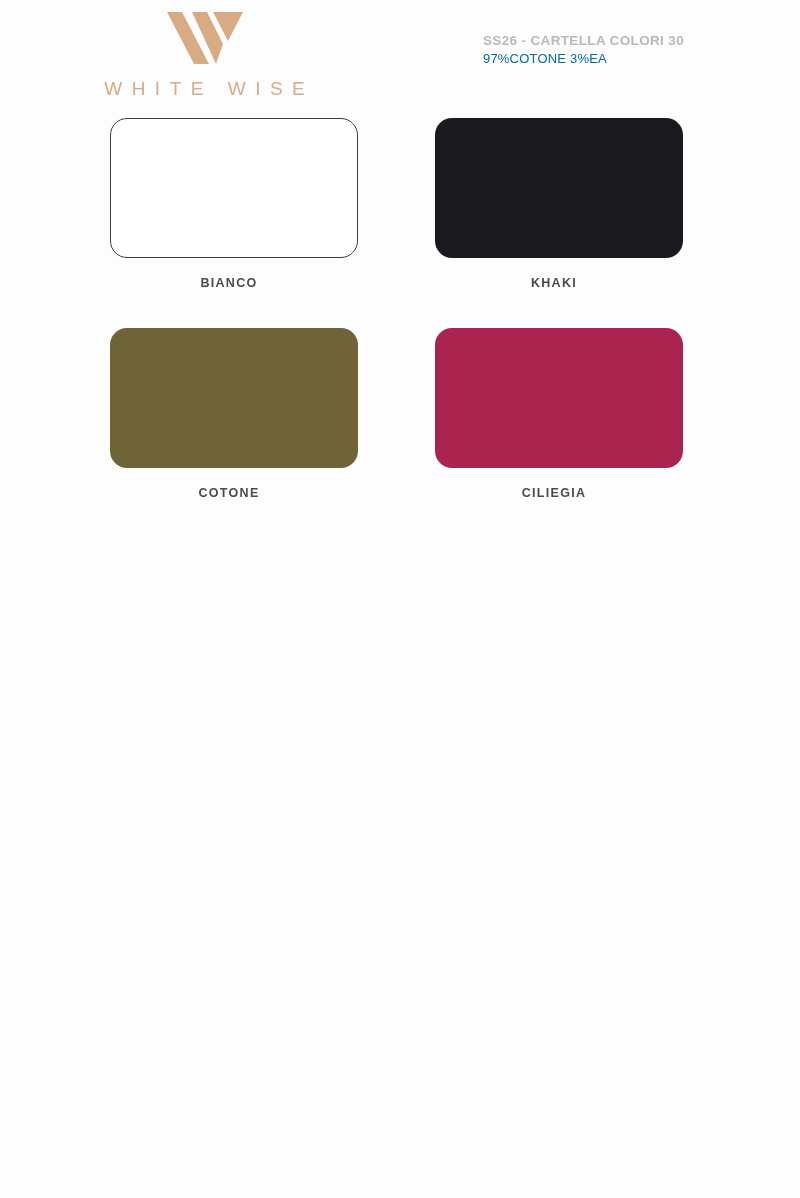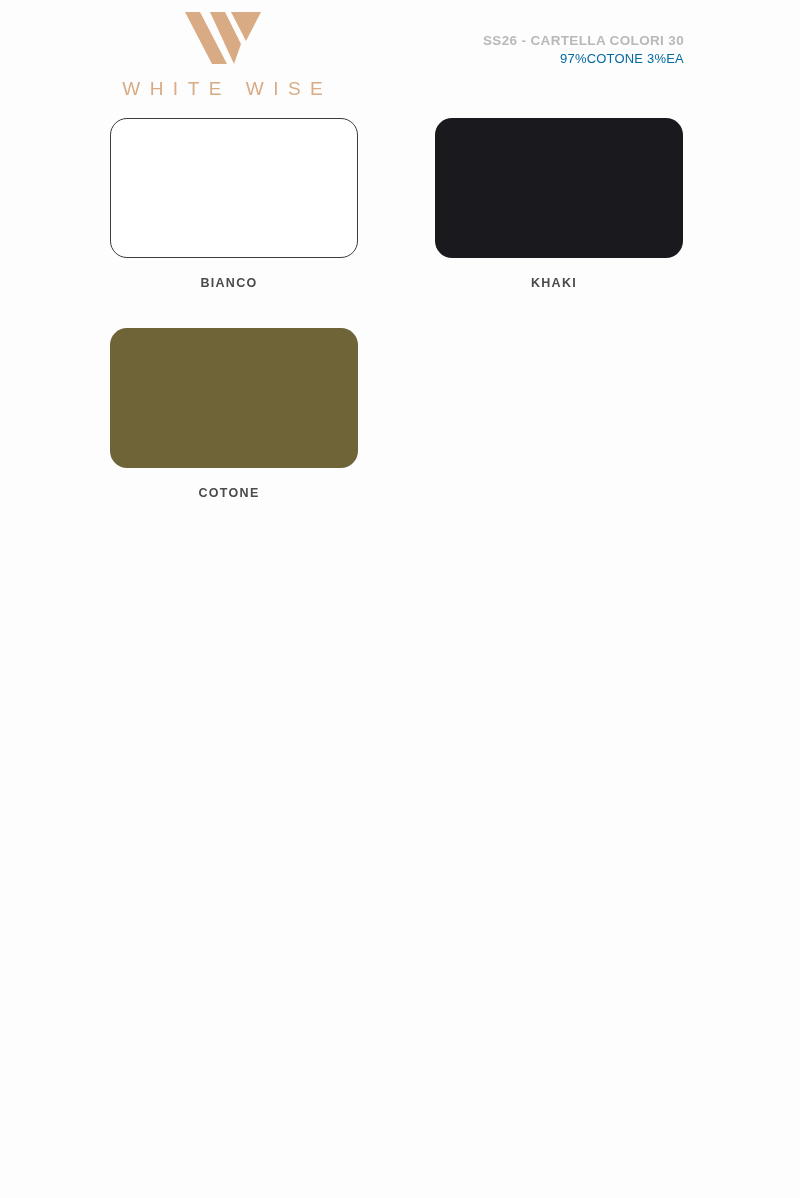--- a/index.html
+++ b/index.html
@@ -23,21 +23,21 @@
   .header {
     position: absolute;
     top: 0;
     left: 0;
     width: 800px;
     height: 118px;
   }
 
   .brand {
     position: absolute;
-    left: 110px;
+    left: 92px;
     top: 10px;
     width: 225px;
     text-align: center;
   }
 
   .brand-mark {
     display: block;
     margin: 0 auto;
     width: 80px;
     height: 56px;
@@ -52,21 +52,21 @@
     font-weight: 400;
     text-align: center;
     text-indent: 9.5px;
     white-space: nowrap;
   }
 
   .doc-meta {
     position: absolute;
     right: 116px;
     top: 32px;
-    text-align: right;
+    text-align: left;
   }
 
   .doc-meta-title {
     font-size: 13.5px;
     font-weight: 700;
     letter-spacing: 0.35px;
     color: #b9b9b9;
     white-space: nowrap;
     line-height: 17px;
   }
@@ -160,17 +160,21 @@
         <div class="swatch-label">KHAKI</div>
       </div>
     </div>
 
 
     <div class="swatch-row">
       <div class="swatch-cell col-left">
         <div class="swatch-chip" style="background: rgb(110, 100, 56);"></div>
         <div class="swatch-label">COTONE</div>
       </div>
+      <div class="swatch-cell col-right">
+        <div class="swatch-chip" style="background: rgb(171, 36, 80);"></div>
+        <div class="swatch-label">CILIEGIA</div>
+      </div>
     </div>
 
   </div>
 
 </div>
 
 </body></html>

